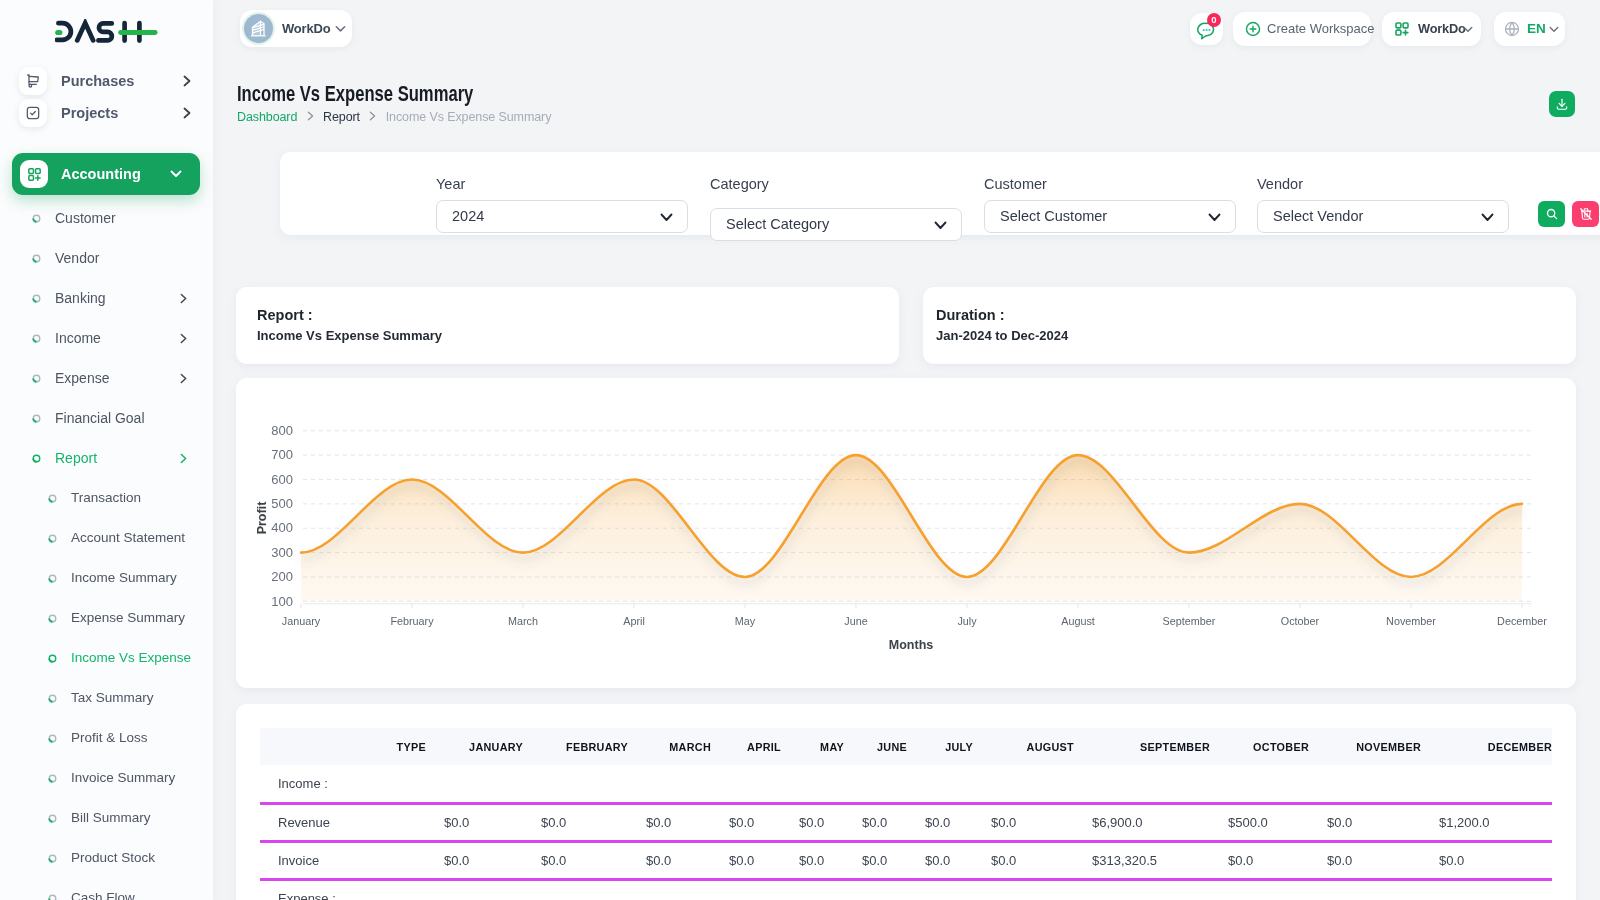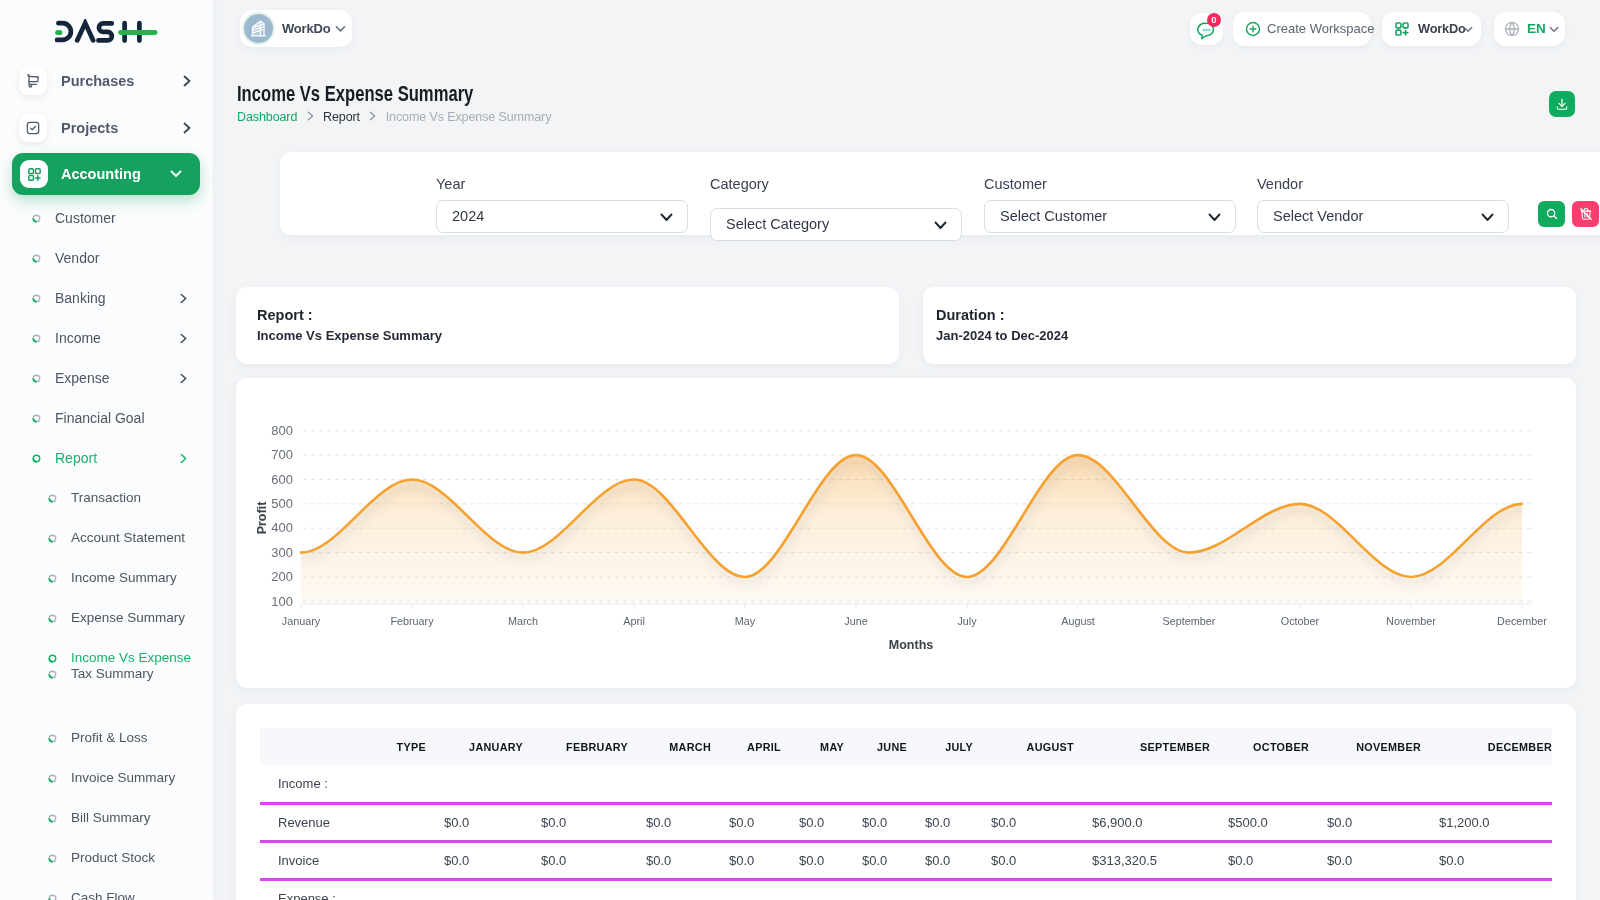--- a/index.html
+++ b/index.html
@@ -58,21 +58,21 @@
           <path d="M6 19a2 2 0 1 0 4 0a2 2 0 1 0-4 0"></path>
           <path d="M17 17H6V3H4"></path>
           <path d="M6 5l14 1l-1 7H6"></path>
         </svg>
       </span>
     <span class="nav-label">Purchases</span>
     <svg class="nav-chev" width="8" height="12" viewBox="0 0 8 12" fill="none" stroke="#3d4452" stroke-width="1.8" stroke-linecap="round" stroke-linejoin="round">
         <path d="M1.5 1.5 L6.5 6 L1.5 10.5"></path>
       </svg>
   </div>
-  <div class="navitem" style="top:108px;">
+  <div class="navitem" style="top:93px;">
     <span class="iconbox">
         <svg width="16" height="16" viewBox="0 0 24 24" fill="none" stroke="#51596a" stroke-width="1.9" stroke-linecap="round" stroke-linejoin="round">
           <rect x="3.5" y="3.5" width="17" height="17" rx="3.5"></rect>
           <path d="M8.5 12.2l2.4 2.4l4.6-4.8"></path>
         </svg>
       </span>
     <span class="nav-label">Projects</span>
     <svg class="nav-chev" width="8" height="12" viewBox="0 0 8 12" fill="none" stroke="#3d4452" stroke-width="1.8" stroke-linecap="round" stroke-linejoin="round">
         <path d="M1.5 1.5 L6.5 6 L1.5 10.5"></path>
       </svg>
@@ -180,21 +180,21 @@
       </svg>
       <span class="txt">Expense Summary</span>
     </div>
   <div class="sub sub2" style="top:638px;">
       <svg class="bullet" width="9" height="9" viewBox="0 0 10 10">
         <circle cx="5" cy="5" r="3.6" fill="none" stroke="#12b167" stroke-width="1.6"></circle>
         <path d="M1.4 5 A3.6 3.6 0 0 0 5 8.6" fill="none" stroke="#12b167" stroke-width="2.1"></path>
       </svg>
       <span class="txt green">Income Vs Expense</span>
     </div>
-  <div class="sub sub2" style="top:654px;text-align:right;">
+  <div class="sub sub2" style="top:678px;text-align:right;">
       <svg class="bullet" width="9" height="9" viewBox="0 0 10 10">
         <circle cx="5" cy="5" r="3.6" fill="none" stroke="#aeb6bf" stroke-width="1.6"></circle>
         <path d="M1.4 5 A3.6 3.6 0 0 0 5 8.6" fill="none" stroke="#12b167" stroke-width="2.1"></path>
       </svg>
       <span class="txt">Tax Summary</span>
     </div>
   <div class="sub sub2" style="top:718px;">
       <svg class="bullet" width="9" height="9" viewBox="0 0 10 10">
         <circle cx="5" cy="5" r="3.6" fill="none" stroke="#aeb6bf" stroke-width="1.6"></circle>
         <path d="M1.4 5 A3.6 3.6 0 0 0 5 8.6" fill="none" stroke="#12b167" stroke-width="2.1"></path>

